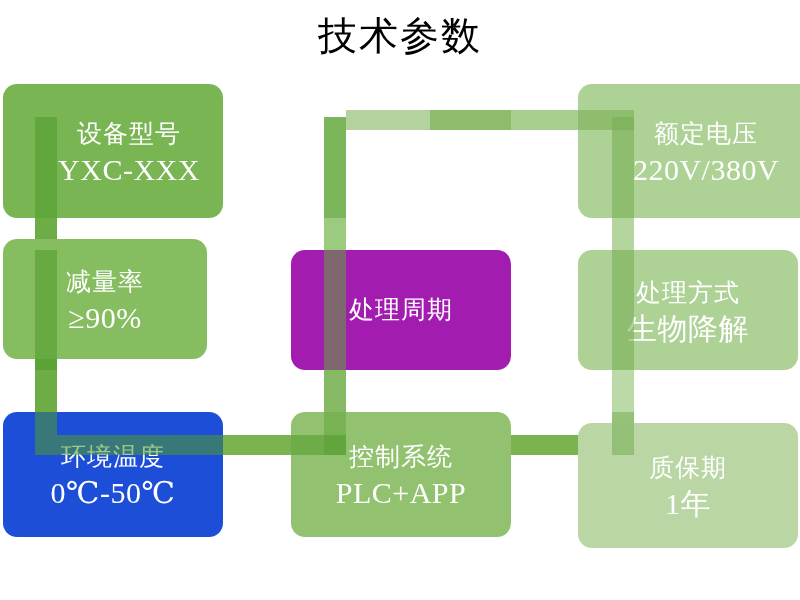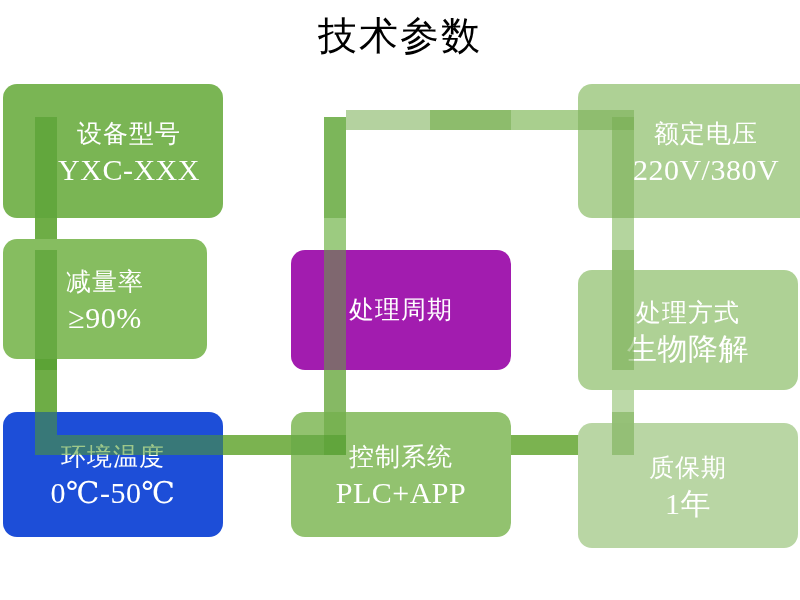--- a/index.html
+++ b/index.html
@@ -112,21 +112,21 @@
 
   <div class="card" style="left:3px; top:239px; width:204px; height:120px; background:#86bd60;">
     <div class="card-label">减量率</div>
     <div class="card-value">≥90%</div>
   </div>
 
   <div class="card" style="left:291px; top:250px; width:220px; height:120px; background:#a21caf;">
     <div class="card-label">处理周期</div>
   </div>
 
-  <div class="card" style="left:578px; top:250px; width:220px; height:120px; background:#aed195;margin-top:20px;">
+  <div class="card" style="left:578px; top:250px; width:220px; height:120px; background:#aed195;">
     <div class="card-label">处理方式</div>
     <div class="card-value">生物降解</div>
   </div>
 
   <div class="card" style="left:3px; top:412px; width:220px; height:125px; background:#1d4ed8;">
     <div class="card-label">环境温度</div>
     <div class="card-value">0℃-50℃</div>
   </div>
 
   <div class="card" style="left:291px; top:412px; width:220px; height:125px; background:#92c26f;">

